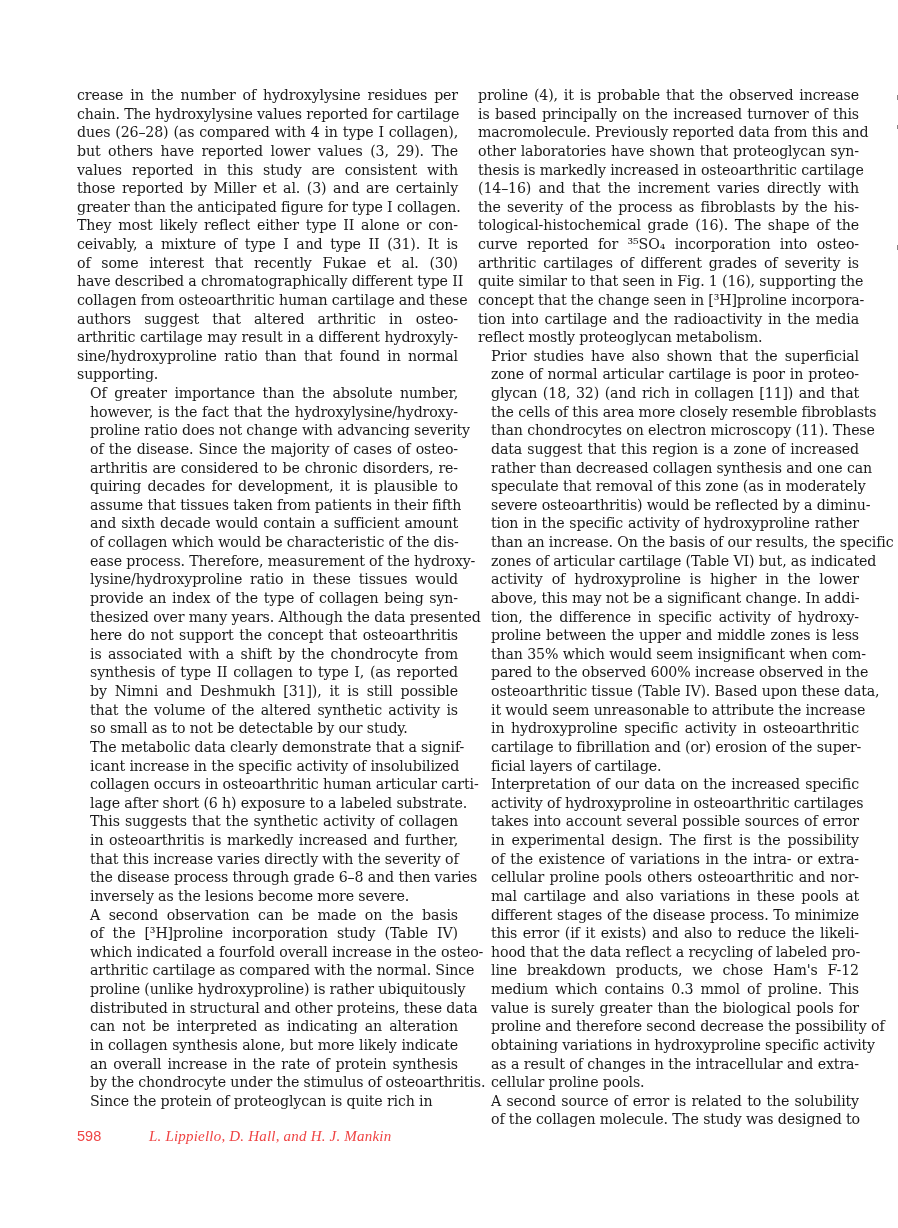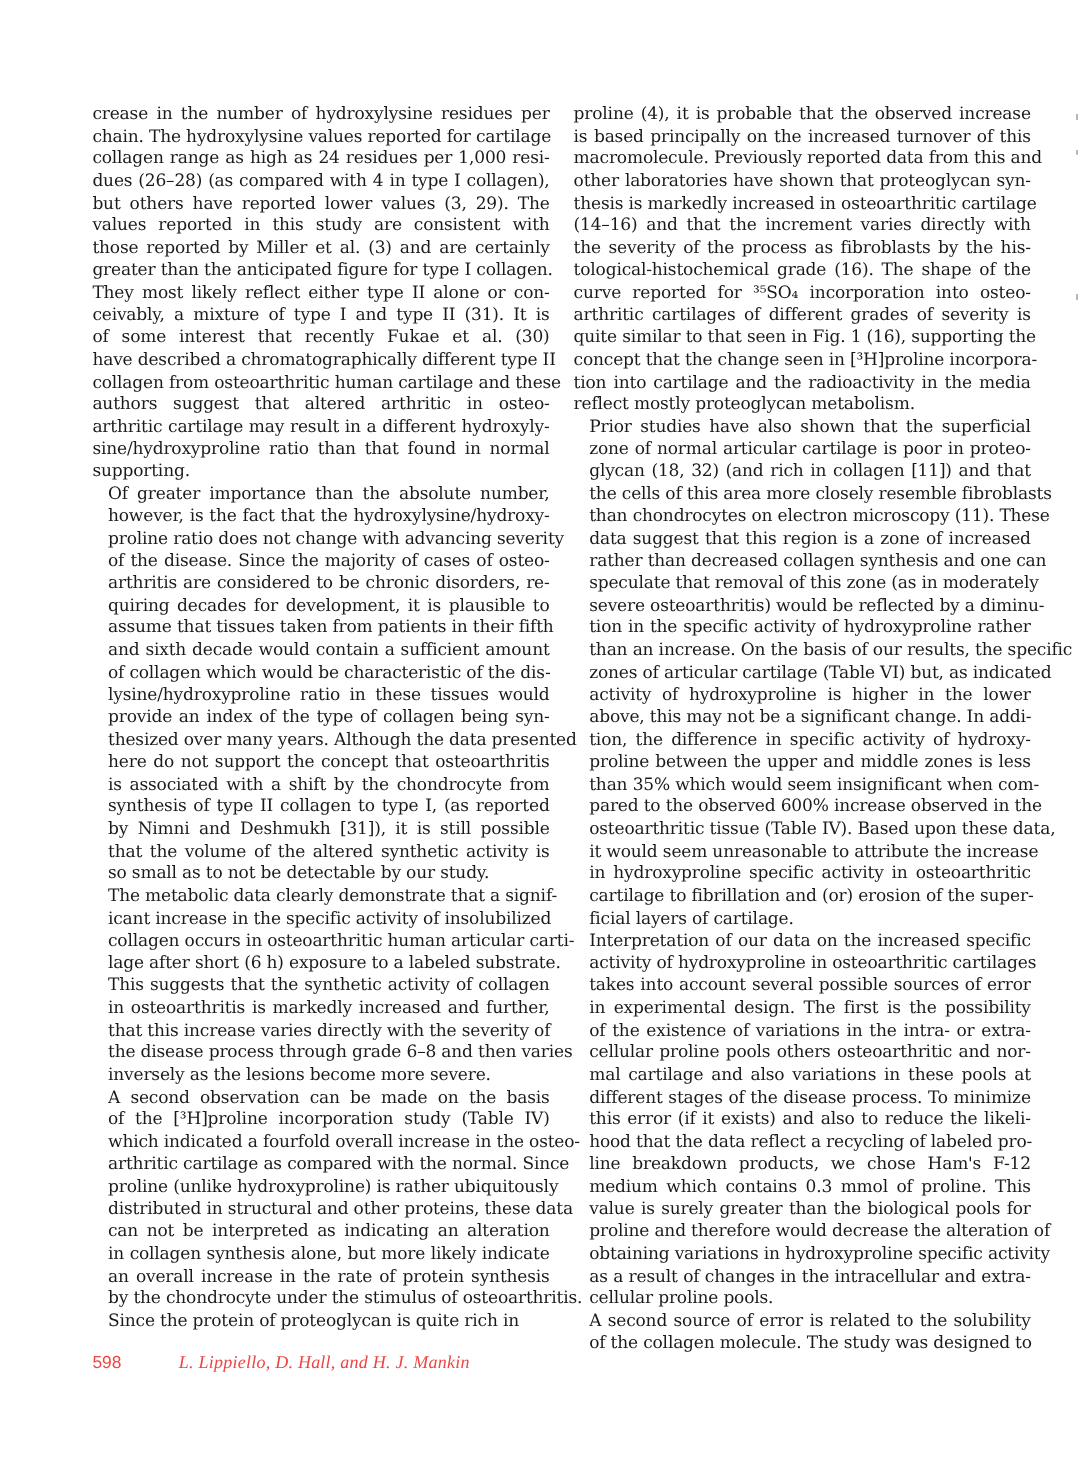--- a/index.html
+++ b/index.html
@@ -29,21 +29,20 @@
     .artifact { position: absolute; left: 897px; width: 1px; background: #888; }
   </style>
 </head>
 <body>
 
 <div class="page">
   <div class="col left">
       <p class="">
         <span class="line">crease in the number of hydroxylysine residues per</span>
         <span class="line">chain. The hydroxylysine values reported for cartilage</span>
-        <span class="line">collagen range as high as 24 residues per 1,000 resi-</span>
         <span class="line">dues (26–28) (as compared with 4 in type I collagen),</span>
         <span class="line">but others have reported lower values (3, 29). The</span>
         <span class="line">values reported in this study are consistent with</span>
         <span class="line">those reported by Miller et al. (3) and are certainly</span>
         <span class="line">greater than the anticipated figure for type I collagen.</span>
         <span class="line">They most likely reflect either type II alone or con-</span>
         <span class="line">ceivably, a mixture of type I and type II (31). It is</span>
         <span class="line">of some interest that recently Fukae et al. (30)</span>
         <span class="line">have described a chromatographically different type II</span>
         <span class="line">collagen from osteoarthritic human cartilage and these</span>
@@ -55,20 +54,21 @@
       <p class="indent">
         <span class="line">Of greater importance than the absolute number,</span>
         <span class="line">however, is the fact that the hydroxylysine/hydroxy-</span>
         <span class="line">proline ratio does not change with advancing severity</span>
         <span class="line">of the disease. Since the majority of cases of osteo-</span>
         <span class="line">arthritis are considered to be chronic disorders, re-</span>
         <span class="line">quiring decades for development, it is plausible to</span>
         <span class="line">assume that tissues taken from patients in their fifth</span>
         <span class="line">and sixth decade would contain a sufficient amount</span>
         <span class="line">of collagen which would be characteristic of the dis-</span>
+        <span class="line">ease process. Therefore, measurement of the hydroxy-</span>
         <span class="line">lysine/hydroxyproline ratio in these tissues would</span>
         <span class="line">provide an index of the type of collagen being syn-</span>
         <span class="line">thesized over many years. Although the data presented</span>
         <span class="line">here do not support the concept that osteoarthritis</span>
         <span class="line">is associated with a shift by the chondrocyte from</span>
         <span class="line">synthesis of type II collagen to type I, (as reported</span>
         <span class="line">by Nimni and Deshmukh [31]), it is still possible</span>
         <span class="line">that the volume of the altered synthetic activity is</span>
         <span class="line last">so small as to not be detectable by our study.</span>
       </p>
@@ -146,21 +146,21 @@
         <span class="line">in experimental design. The first is the possibility</span>
         <span class="line">of the existence of variations in the intra- or extra-</span>
         <span class="line">cellular proline pools others osteoarthritic and nor-</span>
         <span class="line">mal cartilage and also variations in these pools at</span>
         <span class="line">different stages of the disease process. To minimize</span>
         <span class="line">this error (if it exists) and also to reduce the likeli-</span>
         <span class="line">hood that the data reflect a recycling of labeled pro-</span>
         <span class="line">line breakdown products, we chose Ham's F-12</span>
         <span class="line">medium which contains 0.3 mmol of proline. This</span>
         <span class="line">value is surely greater than the biological pools for</span>
-        <span class="line">proline and therefore would decrease the alteration of</span>
+        <span class="line">proline and therefore second decrease the possibility of</span>
         <span class="line">obtaining variations in hydroxyproline specific activity</span>
         <span class="line">as a result of changes in the intracellular and extra-</span>
         <span class="line last">cellular proline pools.</span>
       </p>
       <p class="indent">
         <span class="line">A second source of error is related to the solubility</span>
         <span class="line last">of the collagen molecule. The study was designed to</span>
       </p>
     </div>
 

